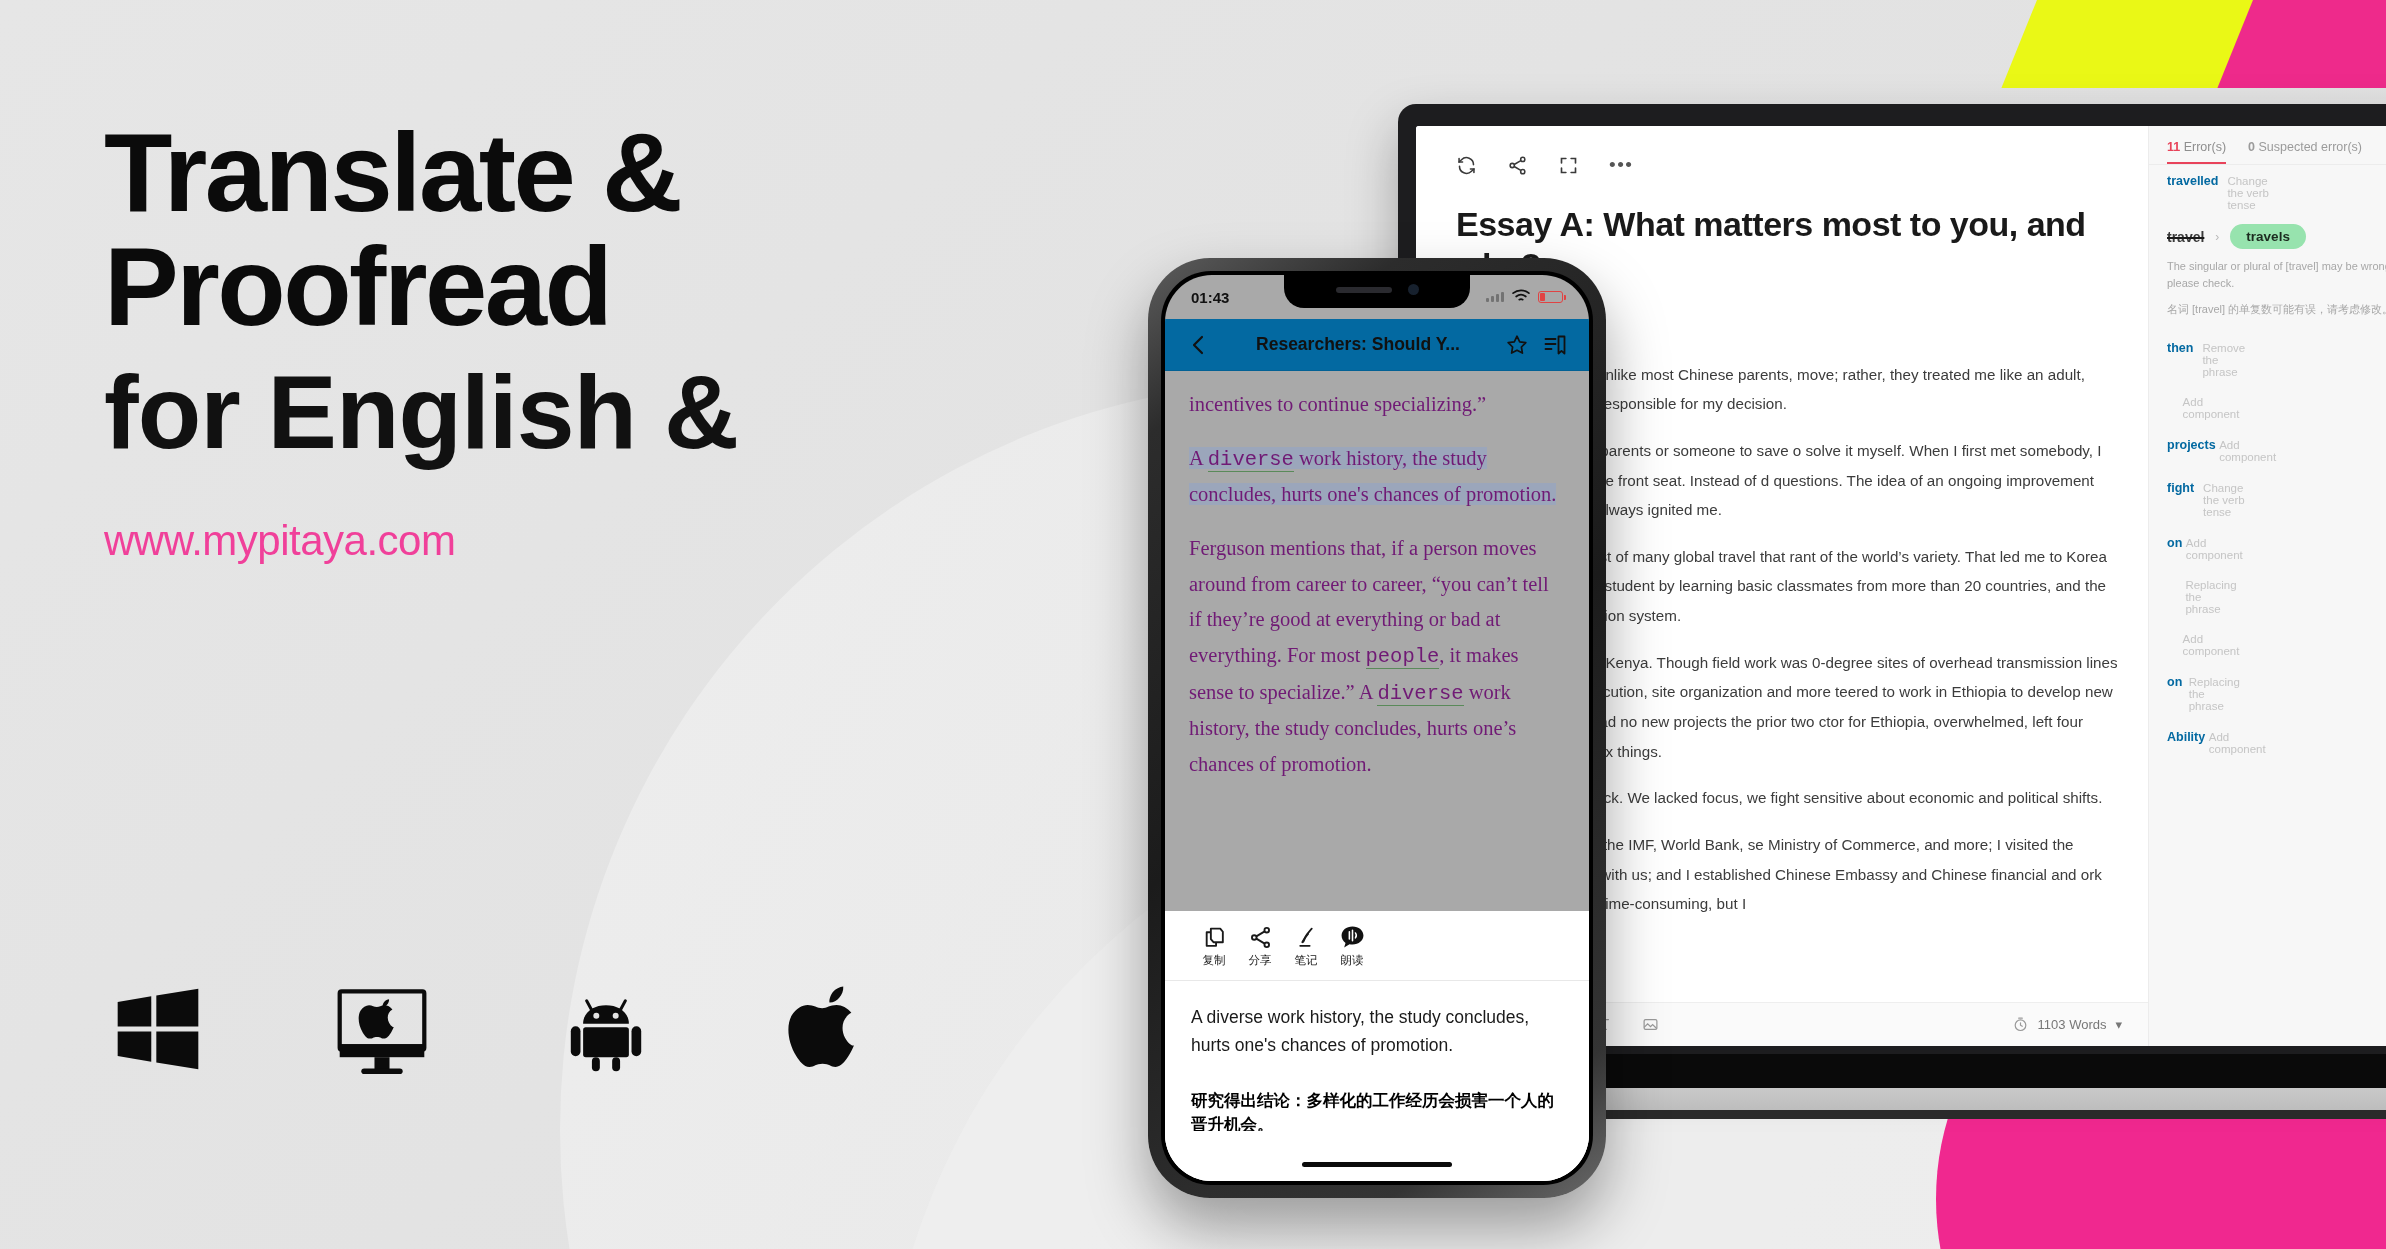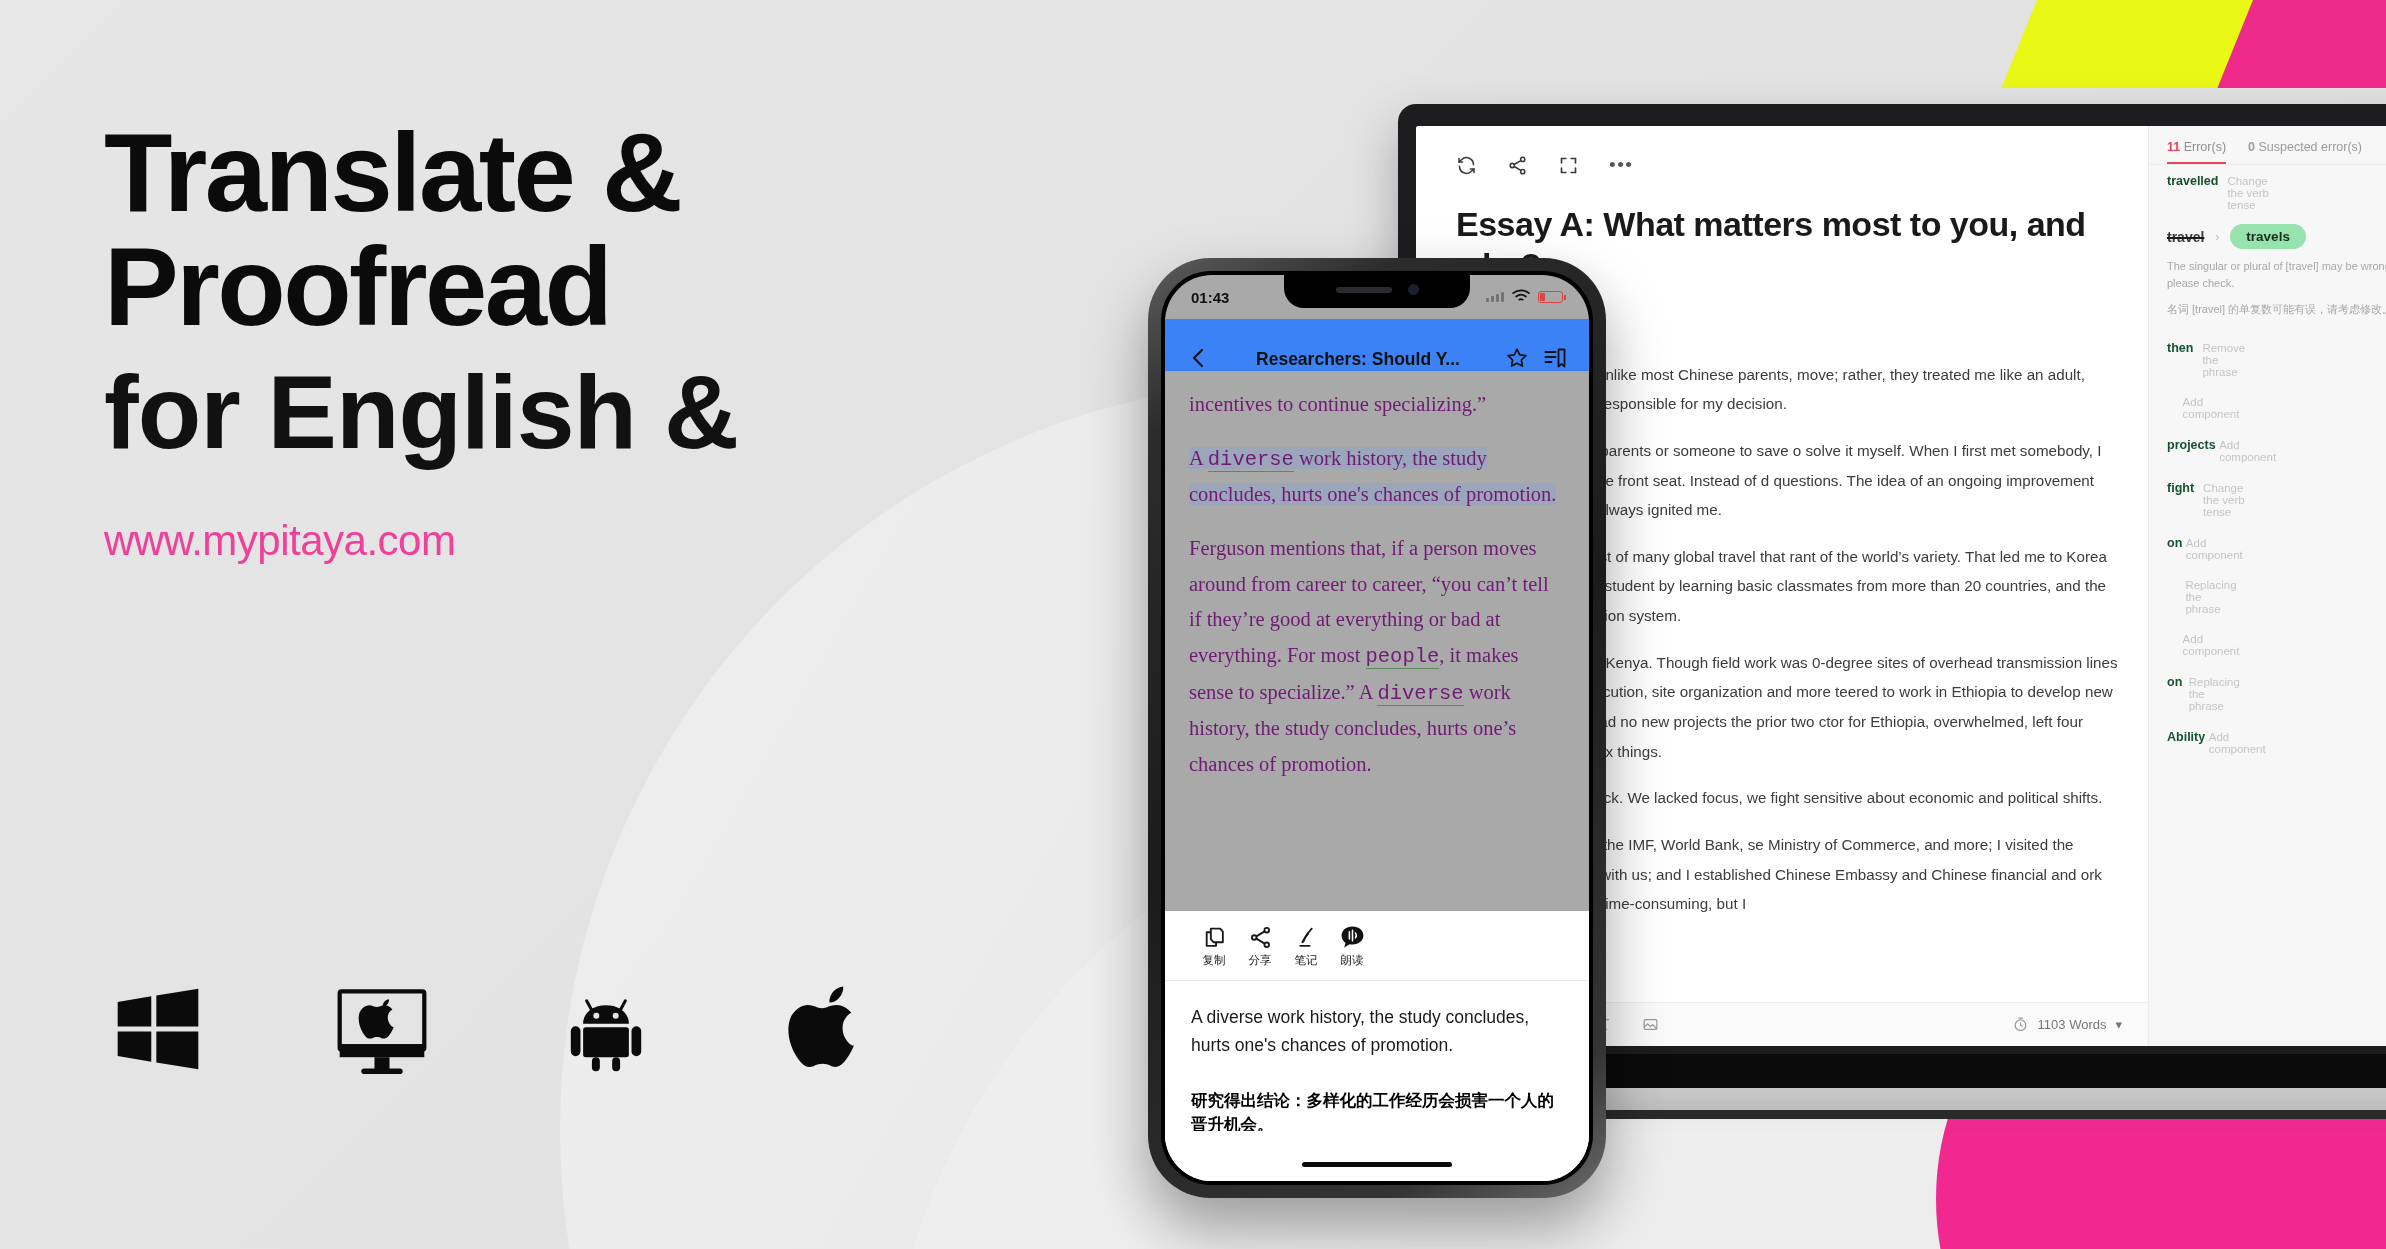--- a/index.html
+++ b/index.html
@@ -195,21 +195,21 @@
   .sugg-tab .num { font-weight: 700; }
   .sugg-tab.active { border-bottom: 2px solid #e8435a; text-align: center; }
   .sugg-tab.active .num { color: #e8435a; }
   .sugg-tab.active .lbl { color: #8e8e8e; }
 
   .sugg-row {
     padding: 9px 18px;
     display: flex; align-items: baseline; gap: 9px;
     font-size: 12.5px;
   }
-  .sugg-row .word { font-weight: 700; color: #14532d; }
+  .sugg-row .word { font-weight: 700; color: #0369a1; }
   .sugg-row .act { color: #c5c5c5; font-size: 11.5px; }
   .sugg-row.sub { padding-left: 30px; }
 
   .sugg-card { padding: 4px 18px 14px 18px; }
   .sugg-fixline { display: flex; align-items: center; gap: 11px; }
   .old-word {
     font-size: 14px; font-weight: 700; color: #3b3b3b;
     text-decoration: line-through;
     text-decoration-color: #1a1a1a;
     text-decoration-thickness: 2px;
@@ -303,24 +303,24 @@
     width: 25px; height: 12px;
     border: 1.5px solid #e04343;
     border-radius: 3px;
     position: relative;
   }
   .batt::after{content:"";position:absolute;right:-4px;top:3px;width:2px;height:5px;background:#e04343;border-radius:0 1px 1px 0;}
   .batt i{position:absolute;left:1px;top:1px;bottom:1px;width:5px;background:#e04343;border-radius:1px;}
 
   .app-nav {
     flex: 0 0 52px;
-    display: flex; align-items: flex-end;
+    display: flex; align-items: center;
     padding: 0 22px;
     gap: 14px;
-    background: #3b82f6;
+    background: #0369a1;
     border-bottom: 1px solid rgba(0,0,0,.07);
   }
   .app-nav .nav-title {
     flex: 1 1 auto;
     text-align: center;
     font-size: 17.5px; font-weight: 700; color: #111;
     white-space: nowrap; overflow: hidden;
   }
   .nav-ic { width: 24px; height: 24px; color:#1a1a1a; }
   .nav-ic svg { display:block; }

